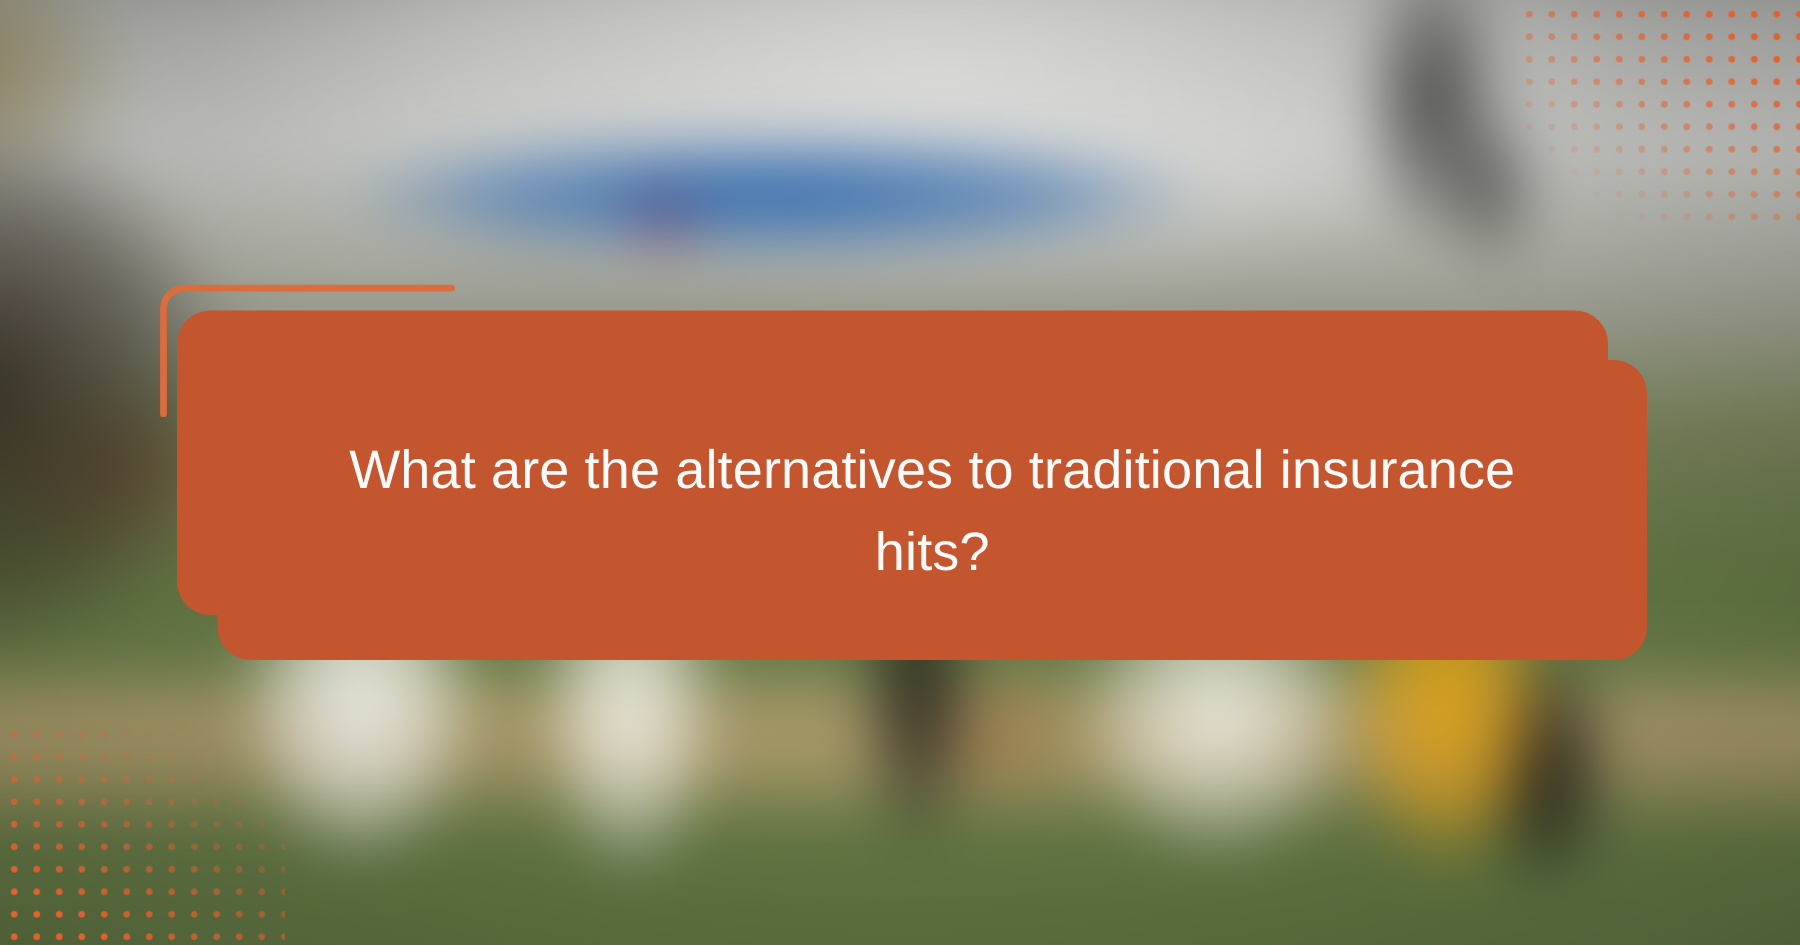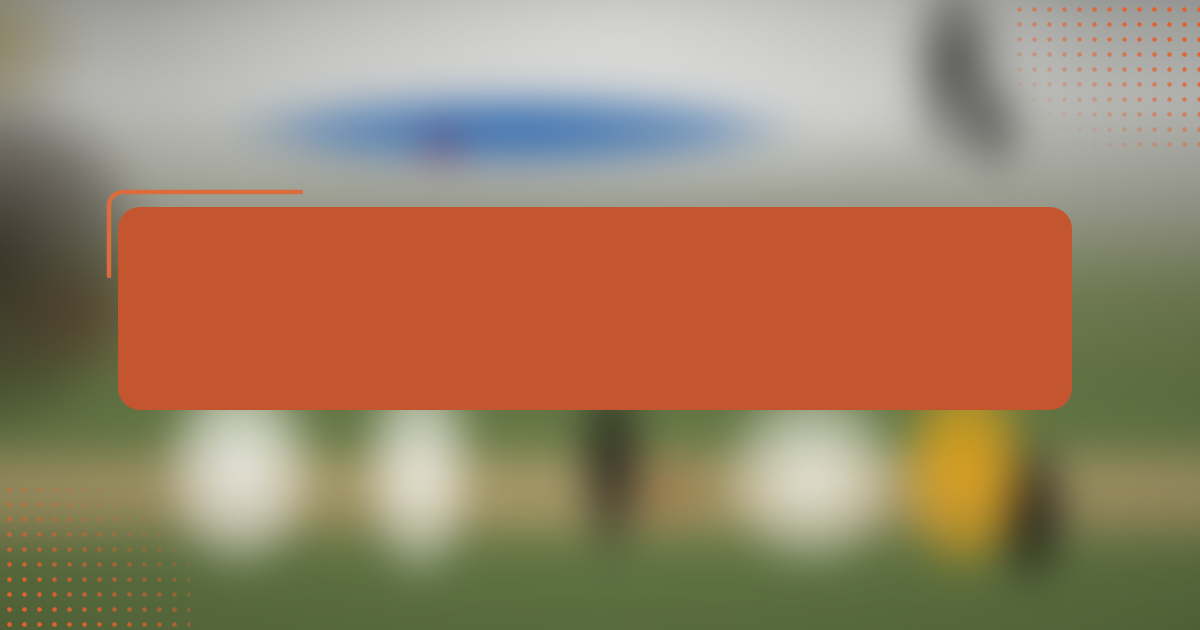--- a/index.html
+++ b/index.html
@@ -170,14 +170,17 @@
 
   <div class="dots dots-tr"></div>
   <div class="dots dots-bl"></div>
 
   <svg class="corner-bracket" viewBox="0 0 200 90" aria-hidden="true">
     <path d="M 4 88 L 4 18 A 14 14 0 0 1 18 4 L 196 4"></path>
   </svg>
 
   <div class="card-back"></div>
 
+  <div class="card-front">
+    <div class="card-title">What are the alternatives to traditional insurance hits?</div>
+  </div>
 
 </div>
 
 </body></html>

